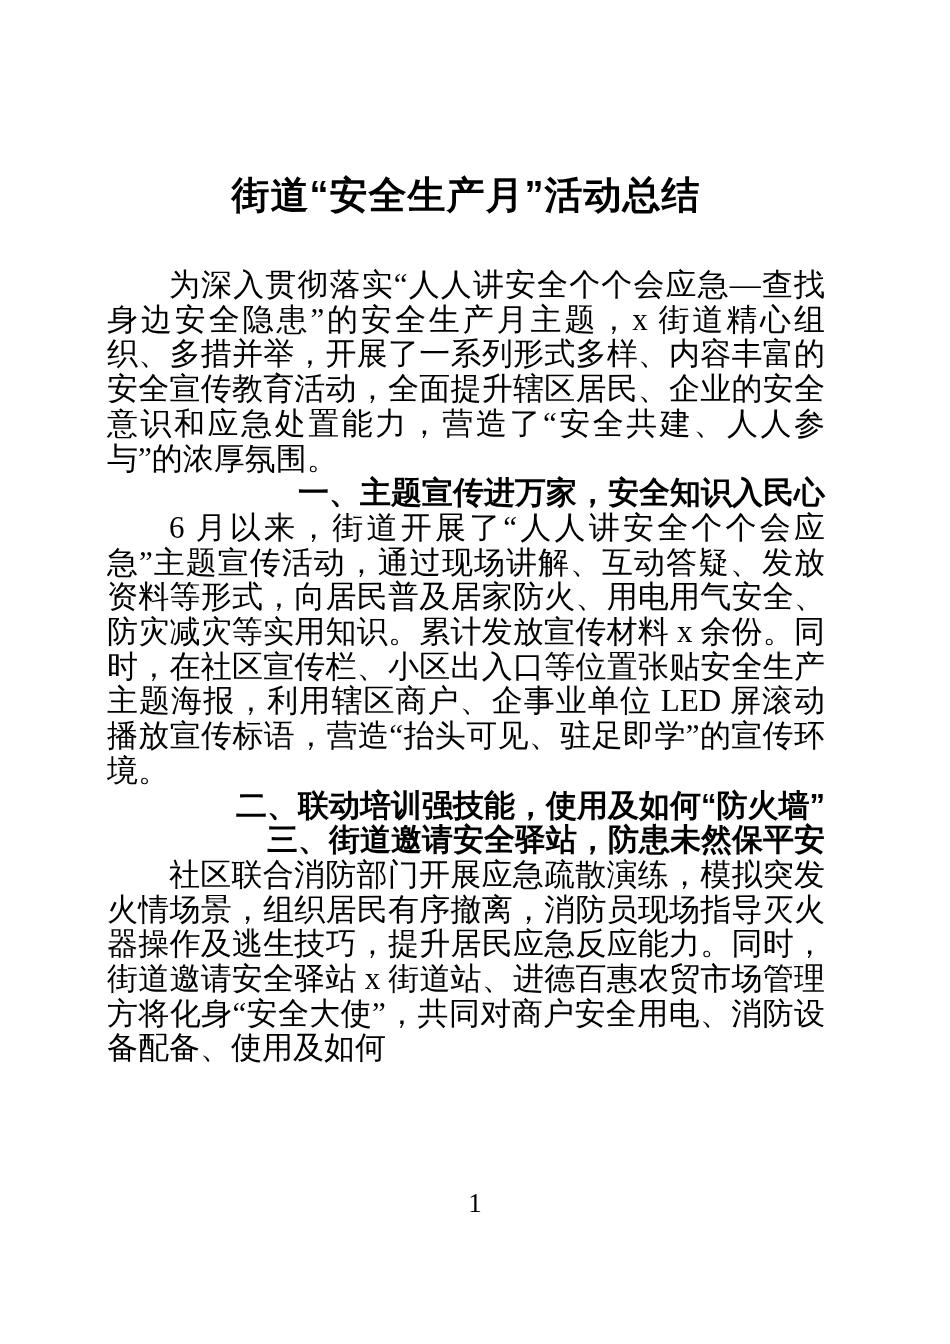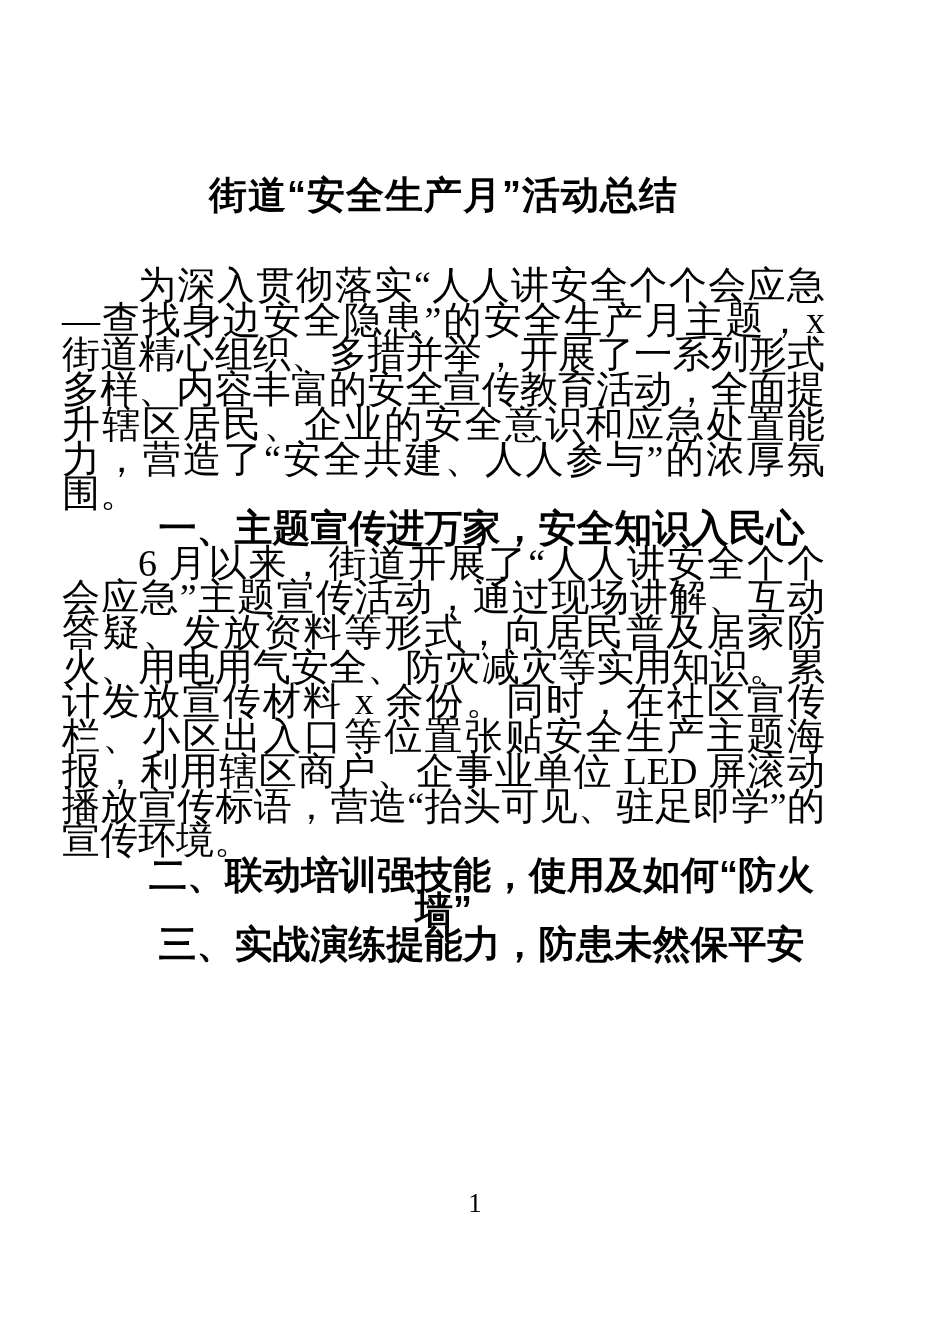--- a/index.html
+++ b/index.html
@@ -7,46 +7,46 @@
     padding: 0;
     background: #ffffff;
   }
   .page {
     position: relative;
     width: 950px;
     height: 1344px;
     background: #ffffff;
     color: #000000;
     box-sizing: border-box;
-    padding: 170px 125px 0 62px;
+    padding: 170px 125px 0 107px;
     overflow: hidden;
     font-family: "Liberation Serif", "DejaVu Serif", serif;
   }
   .doc-title {
     margin: 0 0 48px 0;
     font-size: 38px;
     line-height: 50px;
     font-weight: bold;
     text-align: center;
     letter-spacing: 1px;
     font-family: "Liberation Sans", "DejaVu Sans", sans-serif;
     color: #000000;
   }
   .para, .heading {
     margin: 0;
-    font-size: 38px;
+    font-size: 31px;
     line-height: 34.7px;
     text-align: justify;
     text-indent: 2em;
     color: #000000;
     word-break: break-word;
   }
   .heading {
     font-weight: bold;
-    text-align: center;
+    text-align: right;
     font-family: "Liberation Sans", "DejaVu Sans", sans-serif;
   }
   .page-number {
     position: absolute;
     top: 1186px;
     left: 0;
     right: 0;
     text-align: center;
     font-size: 27px;
     line-height: 34px;
@@ -63,18 +63,19 @@
 
   <p class="para">为深入贯彻落实“人人讲安全个个会应急—查找身边安全隐患”的安全生产月主题，x 街道精心组织、多措并举，开展了一系列形式多样、内容丰富的安全宣传教育活动，全面提升辖区居民、企业的安全意识和应急处置能力，营造了“安全共建、人人参与”的浓厚氛围。</p>
 
   <h2 class="heading">一、主题宣传进万家，安全知识入民心</h2>
 
   <p class="para">6 月以来，街道开展了“人人讲安全个个会应急”主题宣传活动，通过现场讲解、互动答疑、发放资料等形式，向居民普及居家防火、用电用气安全、防灾减灾等实用知识。累计发放宣传材料 x 余份。同时，在社区宣传栏、小区出入口等位置张贴安全生产主题海报，利用辖区商户、企事业单位 LED 屏滚动播放宣传标语，营造“抬头可见、驻足即学”的宣传环境。</p>
 
   <h2 class="heading">二、联动培训强技能，使用及如何“防火墙”</h2>
 
 
-  <h2 class="heading">三、实战演练提能力，防患未然保平安</h2>
+  <h2 class="heading">三、街道邀请安全驿站，防患未然保平安</h2>
 
+  <p class="para">社区联合消防部门开展应急疏散演练，模拟突发火情场景，组织居民有序撤离，消防员现场指导灭火器操作及逃生技巧，提升居民应急反应能力。同时，街道邀请安全驿站 x 街道站、进德百惠农贸市场管理方将化身“安全大使”，共同对商户安全用电、消防设备配备、使用及如何</p>
 
   <div class="page-number">1</div>
 
 </div>
 
 </body></html>

